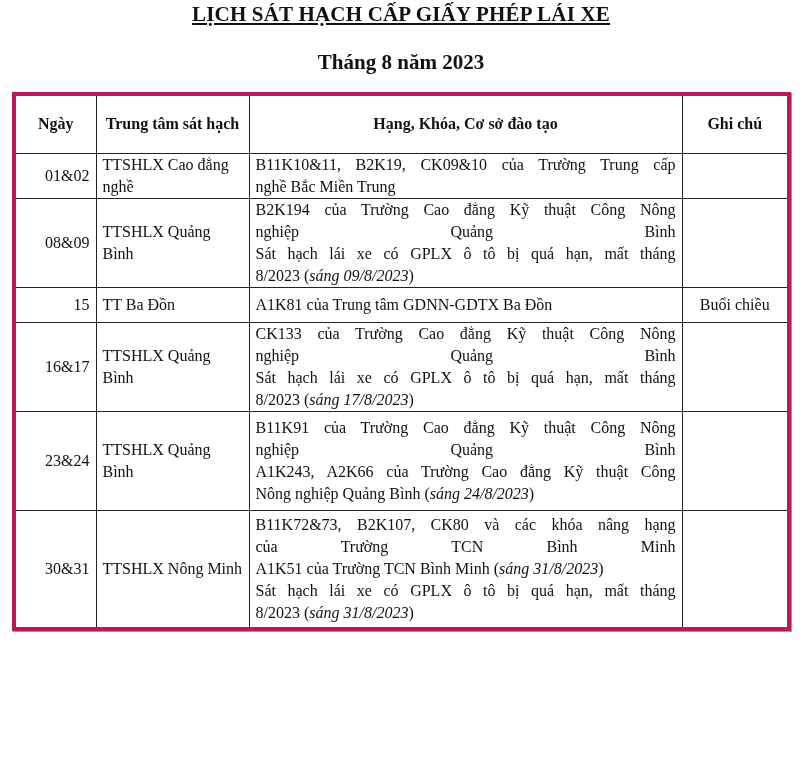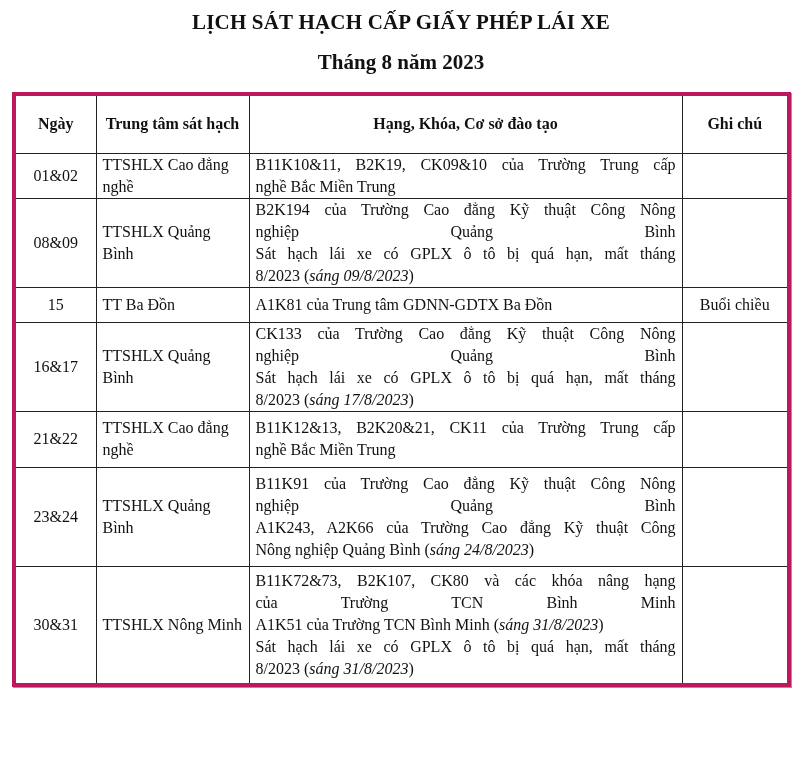--- a/index.html
+++ b/index.html
@@ -1,28 +1,28 @@
 <!DOCTYPE html>
 <html><head>
 <meta charset="utf-8">
 <style>
   html, body { margin: 0; padding: 0; background: #ffffff; }
   body { width: 802px; height: 779px; position: relative; overflow: hidden;
          font-family: "Liberation Serif", serif; color: #111; }
   .title { position: absolute; left: 0; width: 802px; text-align: center;
            font-weight: bold; font-size: 21px; line-height: 24px; }
-  .t1 { top: 10px; letter-spacing: 0.2px; }
+  .t1 { top: 2px; letter-spacing: 0.2px; text-decoration: underline; }
   .t2 { top: 50px; }
   table { position: absolute; left: 12px; top: 92px; width: 775px;
           border-collapse: collapse; table-layout: fixed;
           border: 4px solid #be185d; box-shadow: 1px 1px 0 #999; }
   td, th { border: 1px solid #222; padding: 0 6px; font-size: 16px; line-height: 22px;
            vertical-align: middle; font-weight: normal; }
   th { font-weight: bold; text-align: center; }
-  .c-day { text-align: center; margin-left: 28px; }
+  .c-day { text-align: right; margin-left: 28px; }
   .c-center { text-align: left; margin-top: 44px; }
   .c-detail { text-align: justify; }
   .c-note { text-align: center; white-space: nowrap; padding: 0 2px; }
   .line { display: block; text-align: justify; text-align-last: justify; }
   .line.last { text-align-last: left; }
   i { font-style: italic; }
 </style>
 </head>
 <body>
 
@@ -77,29 +77,20 @@
         <td class="c-day">16&amp;17</td>
         <td class="c-center">TTSHLX Quảng Bình</td>
         <td class="c-detail">
           <span class="line"><span>CK133 của Trường Cao đẳng Kỹ thuật Công Nông</span></span>
           <span class="line"><span>nghiệp Quảng Bình</span></span>
           <span class="line"><span>Sát hạch lái xe có GPLX ô tô bị quá hạn, mất tháng</span></span>
           <span class="line last"><span>8/2023 (</span><i>sáng 17/8/2023</i><span>)</span></span>
         </td>
         <td class="c-note"></td>
       </tr>
-      <tr style="height: 56px;">
-        <td class="c-day">21&amp;22</td>
-        <td class="c-center">TTSHLX Cao đẳng nghề</td>
-        <td class="c-detail">
-          <span class="line"><span>B11K12&amp;13, B2K20&amp;21, CK11 của Trường Trung cấp</span></span>
-          <span class="line last"><span>nghề Bắc Miền Trung</span></span>
-        </td>
-        <td class="c-note"></td>
-      </tr>
       <tr style="height: 99px;">
         <td class="c-day">23&amp;24</td>
         <td class="c-center">TTSHLX Quảng Bình</td>
         <td class="c-detail">
           <span class="line"><span>B11K91 của Trường Cao đẳng Kỹ thuật Công Nông</span></span>
           <span class="line"><span>nghiệp Quảng Bình</span></span>
           <span class="line"><span>A1K243, A2K66 của Trường Cao đẳng Kỹ thuật Công</span></span>
           <span class="line last"><span>Nông nghiệp Quảng Bình (</span><i>sáng 24/8/2023</i><span>)</span></span>
         </td>
         <td class="c-note"></td>

